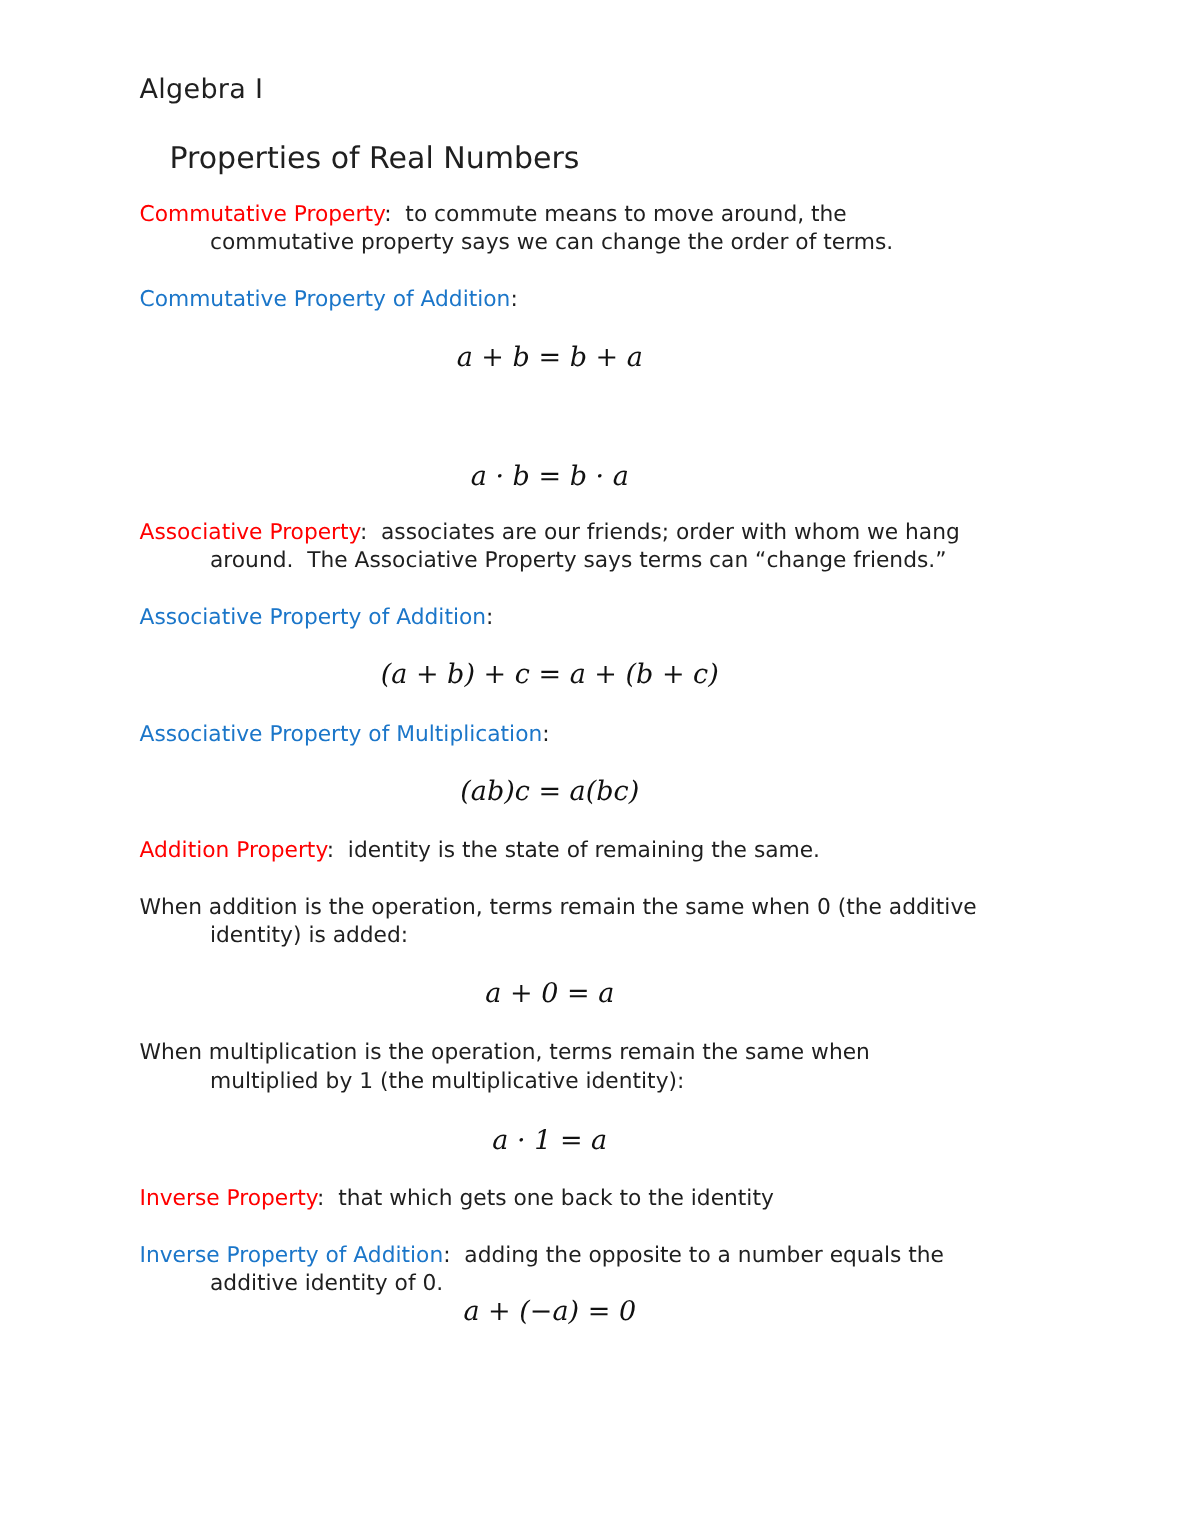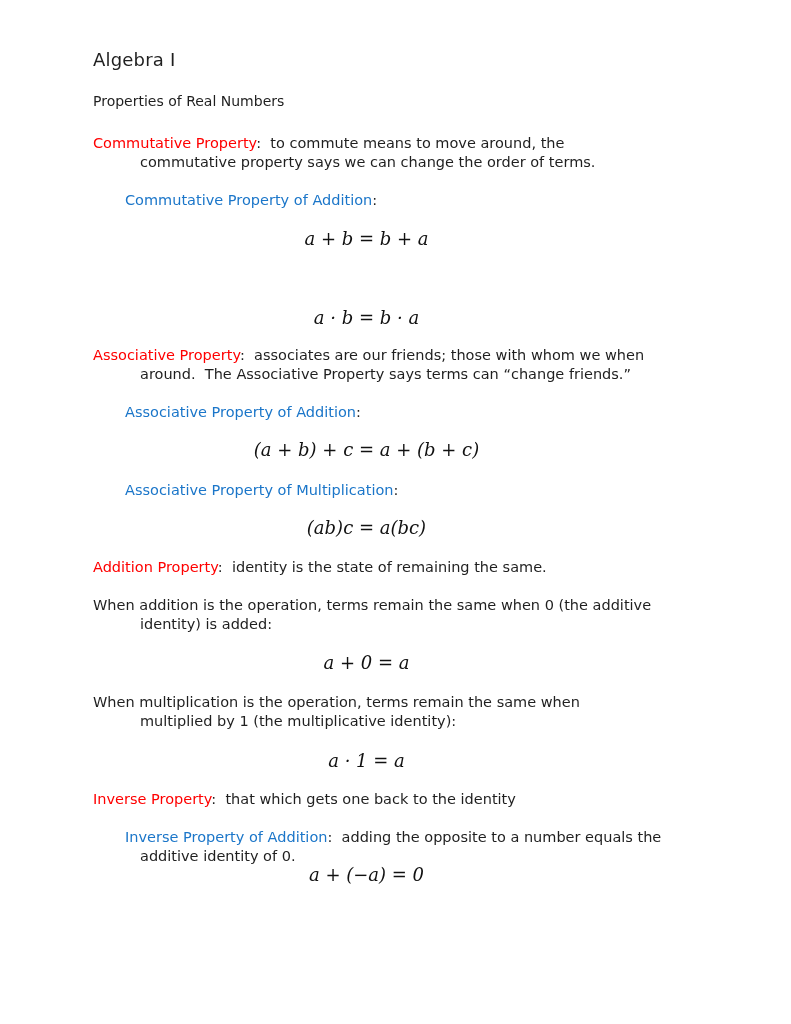--- a/index.html
+++ b/index.html
@@ -18,30 +18,31 @@
     font-family: "DejaVu Sans", "Liberation Sans", sans-serif;
     color: var(--ink);
     overflow: hidden;
   }
   .abs { position: absolute; left: 93px; }
   .title {
     font-size: 18px;
     letter-spacing: 0.2px;
   }
   .heading {
-    font-size: 14px;
+    font-size: 20px;
+    margin-left: 20px;
   }
   .para { font-size: 14.5px; }
   .line {
     white-space: pre;
     line-height: 19px;
   }
   .indent { padding-left: 47px; }
   .term-red { color: var(--red); }
-  .term-blue { color: var(--blue); margin-left: 32px; }
+  .term-blue { color: var(--blue); }
   .colon { color: var(--ink); }
   .formula {
     position: absolute;
     left: 0;
     width: 733px;
     text-align: center;
     font-family: "DejaVu Serif", "Liberation Serif", serif;
     font-style: italic;
     font-size: 18px;
     color: #111111;
@@ -65,21 +66,21 @@
   <div class="abs para" style="top:191px">
     <div class="line"><span class="term-blue">Commutative Property of Addition</span><span class="colon">:</span></div>
   </div>
 
   <div class="formula" style="top:228px">a + b = b + a</div>
 
 
   <div class="formula" style="top:307px">a · b = b · a</div>
 
   <div class="abs para" style="top:346px">
-    <div class="line"><span class="term-red">Associative Property</span><span class="colon">:</span><span>  associates are our friends; those with whom we when</span></div>
+    <div class="line"><span class="term-red">Associative Property</span><span class="colon">:</span><span>  associates are our friends; order with whom we hang</span></div>
     <div class="line indent">around.  The Associative Property says terms can “change friends.”</div>
   </div>
 
   <div class="abs para" style="top:403px">
     <div class="line"><span class="term-blue">Associative Property of Addition</span><span class="colon">:</span></div>
   </div>
 
   <div class="formula" style="top:439px">(a + b) + c = a + (b + c)</div>
 
   <div class="abs para" style="top:481px">

